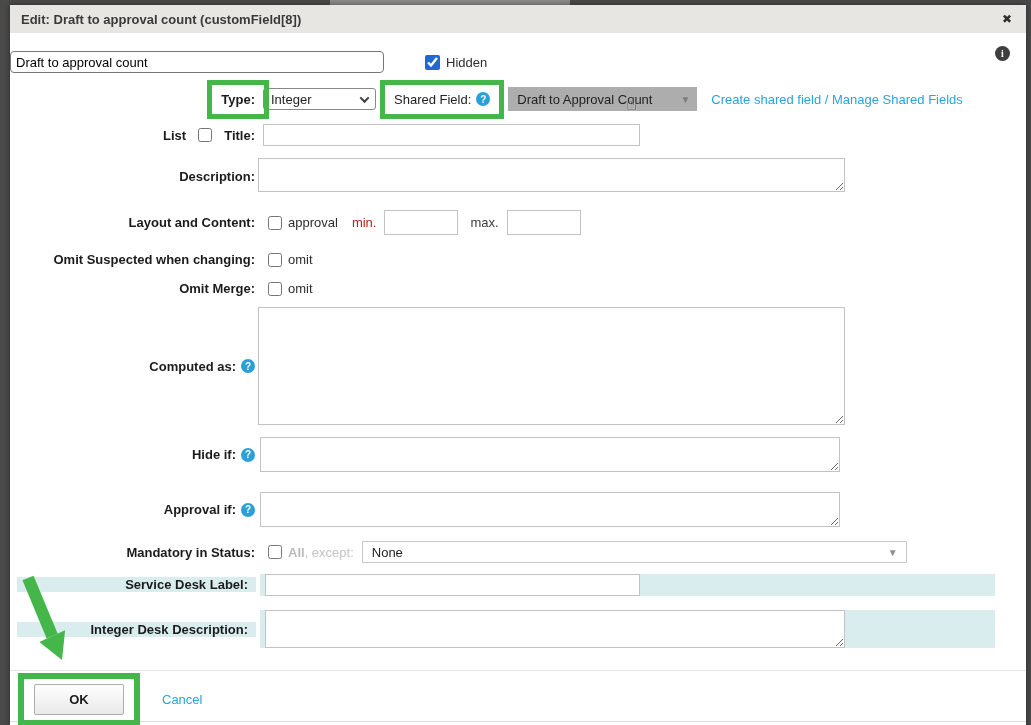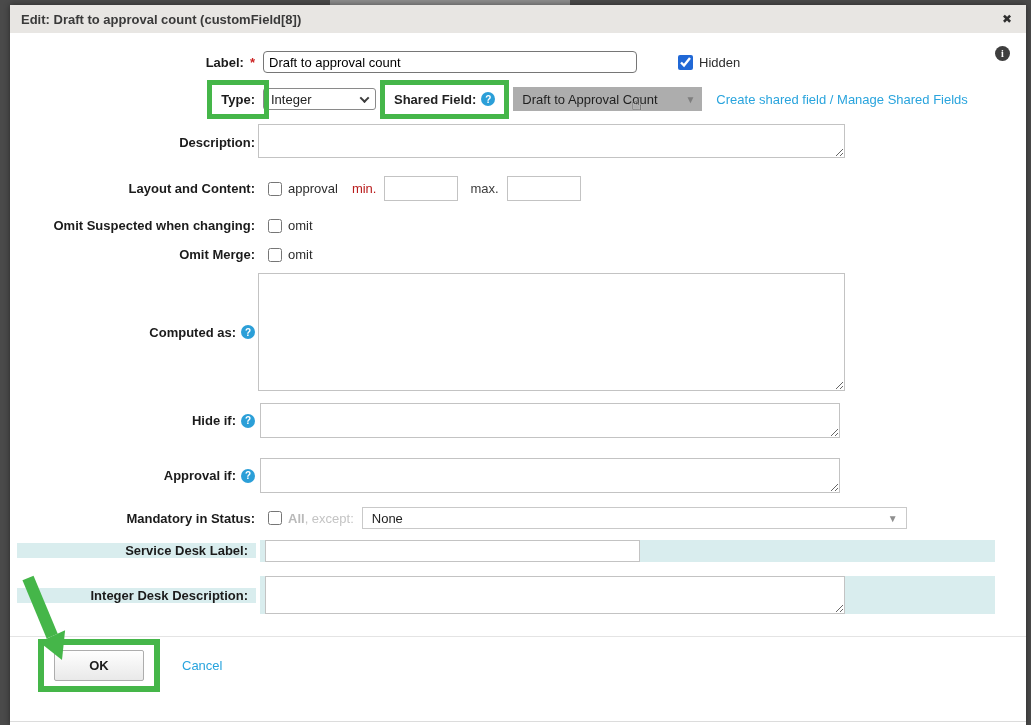--- a/index.html
+++ b/index.html
@@ -119,21 +119,21 @@
   .teal-row{margin:0 0 4px 7px;}
   .teal-row .lbl{width:239px;background:var(--teal);}
   .teal-row .gap{width:4px;flex-shrink:0;}
   .teal-row .cell{width:735px;background:var(--teal);display:flex;align-items:center;}
   .tr1{height:35px;}
   .tr1 .cell input{width:375px;height:22px;margin-left:5px;}
   .tr2{height:46px;}
   .tr2 .cell textarea{width:580px;height:38px;margin-left:5px;}
   
   .footer{
-    margin-top:18px;border-top:1px solid #e4e4e4;padding:13px 0 0 44px;
+    margin-top:18px;border-top:1px solid #e4e4e4;padding:13px 0 0 24px;
     display:flex;align-items:center;
   }
   .ok-wrap{display:inline-block;border:6px solid var(--green);padding:5px 10px;margin:-11px -16px;position:relative;z-index:3;}
   .ok-btn{
     width:90px;height:31px;background:linear-gradient(#fefefe,#e9e9e9);
     border:1px solid #adadad;border-radius:2px;font-weight:bold;font-size:13px;color:#1d1d1d;cursor:pointer;
     font-family:inherit;
   }
   .cancel{margin-left:38px;color:var(--link);cursor:pointer;text-decoration:none;}
   .arrow-svg{position:absolute;left:16px;top:572px;z-index:5;}
@@ -148,55 +148,61 @@
   <div class="dialog">
     <div class="titlebar">
       <span class="title">Edit: Draft to approval count (customField[8])</span>
       <span class="close">✖</span>
     </div>
     <span class="info-i">i</span>
 
     <div class="form">
 
       <div class="row r-label">
-        <div class="lbl">
-          <span>Label:</span>
-            <span class="req">*</span>
-        </div>
         <div class="field">
           <input type="text" value="Draft to approval count" style="">
           <input type="checkbox" checked="true" style="">
           <span class="chklabel">Hidden</span>
         </div>
       </div>
 
       <div class="row r-type">
         <div class="lbl">
           <span class="hl">
             <span>Type:</span>
           </span>
         </div>
         <div class="field">
           <span class="select">
             <span>Integer</span>
             <span class="chev"></span>
           </span>
           <span class="hl" style="margin-left:4px;">
-            <span style="font-weight:bold;">Shared Field:</span>
+            <span style="font-weight:normal;">Shared Field:</span>
             <span class="help">?</span>
           </span>
           <span class="shared-dd">
             <span>Draft to Approval Count</span>
             <span class="tri">▼</span>
             <span class="hand">☝</span>
           </span>
           <span class="links"><a>Create shared field</a><span> / </span><a>Manage Shared Fields</a></span>
         </div>
       </div>
 
+      <div class="row r-title">
+        <div class="lbl">
+          <span>List</span>
+          <input type="checkbox" style="">
+          <span>Title:</span>
+        </div>
+        <div class="field">
+          <input type="text" style="">
+        </div>
+      </div>
 
       <div class="row r-desc">
         <div class="lbl top">
           <span>Description:</span>
         </div>
         <div class="field">
           <textarea style=""></textarea>
         </div>
       </div>
 

